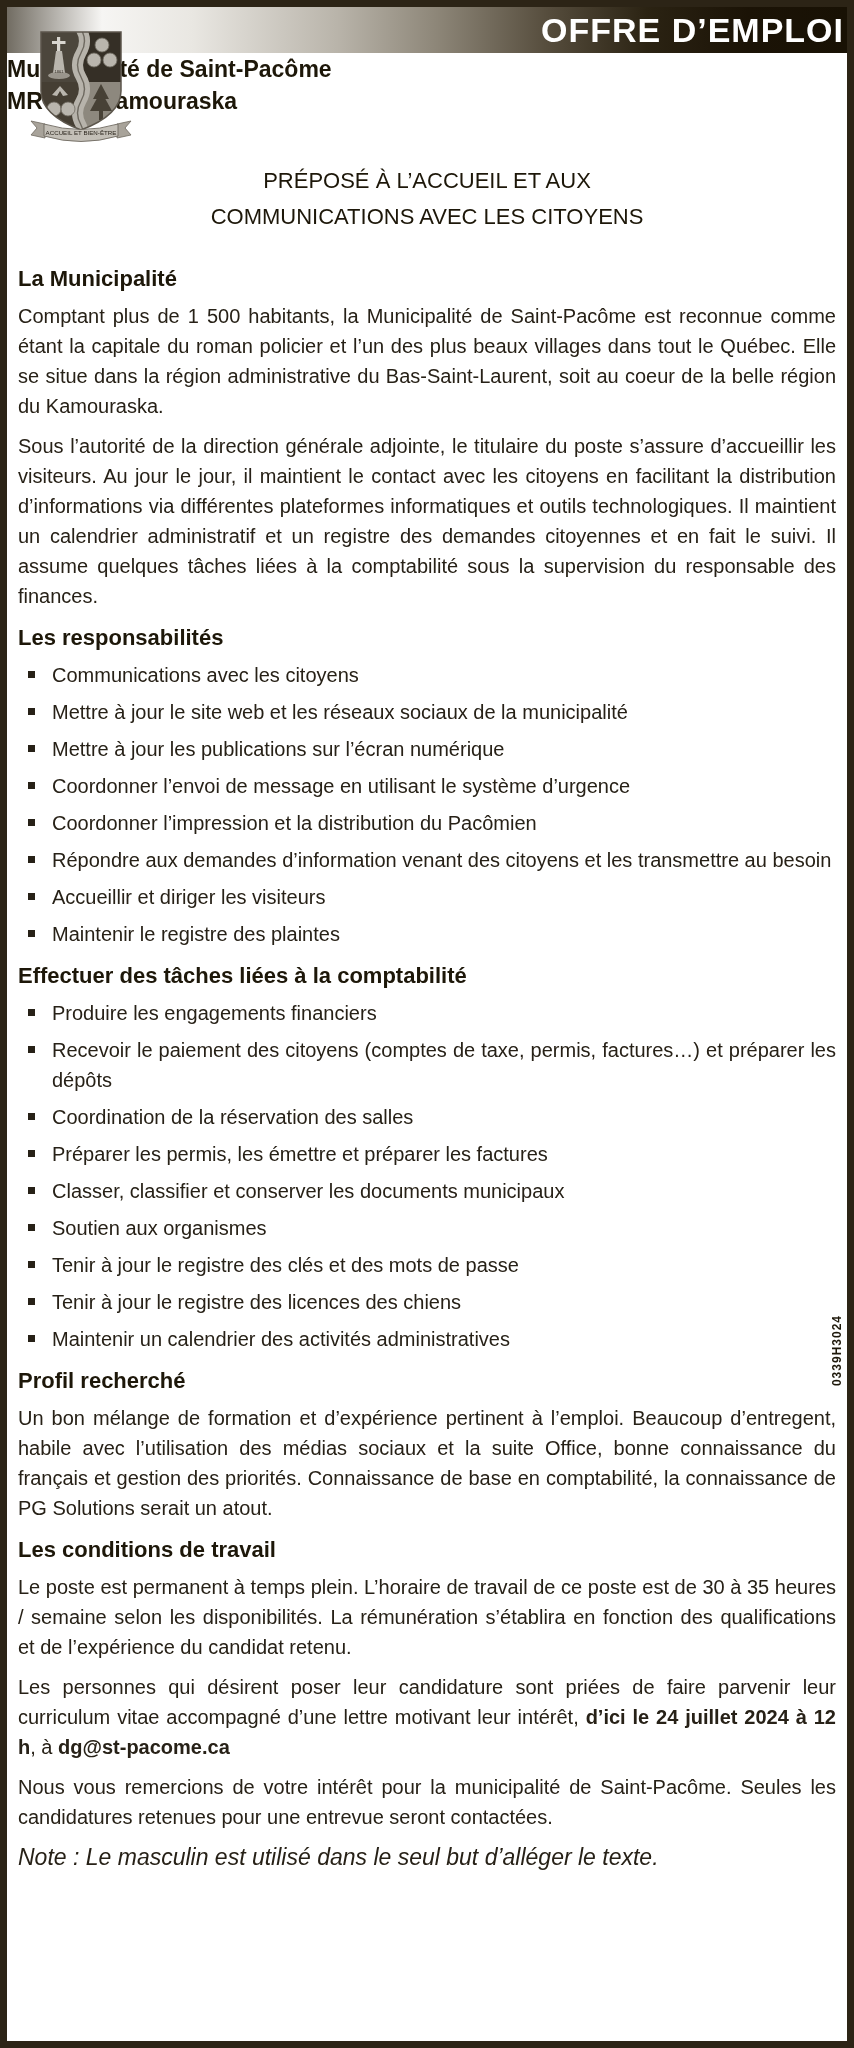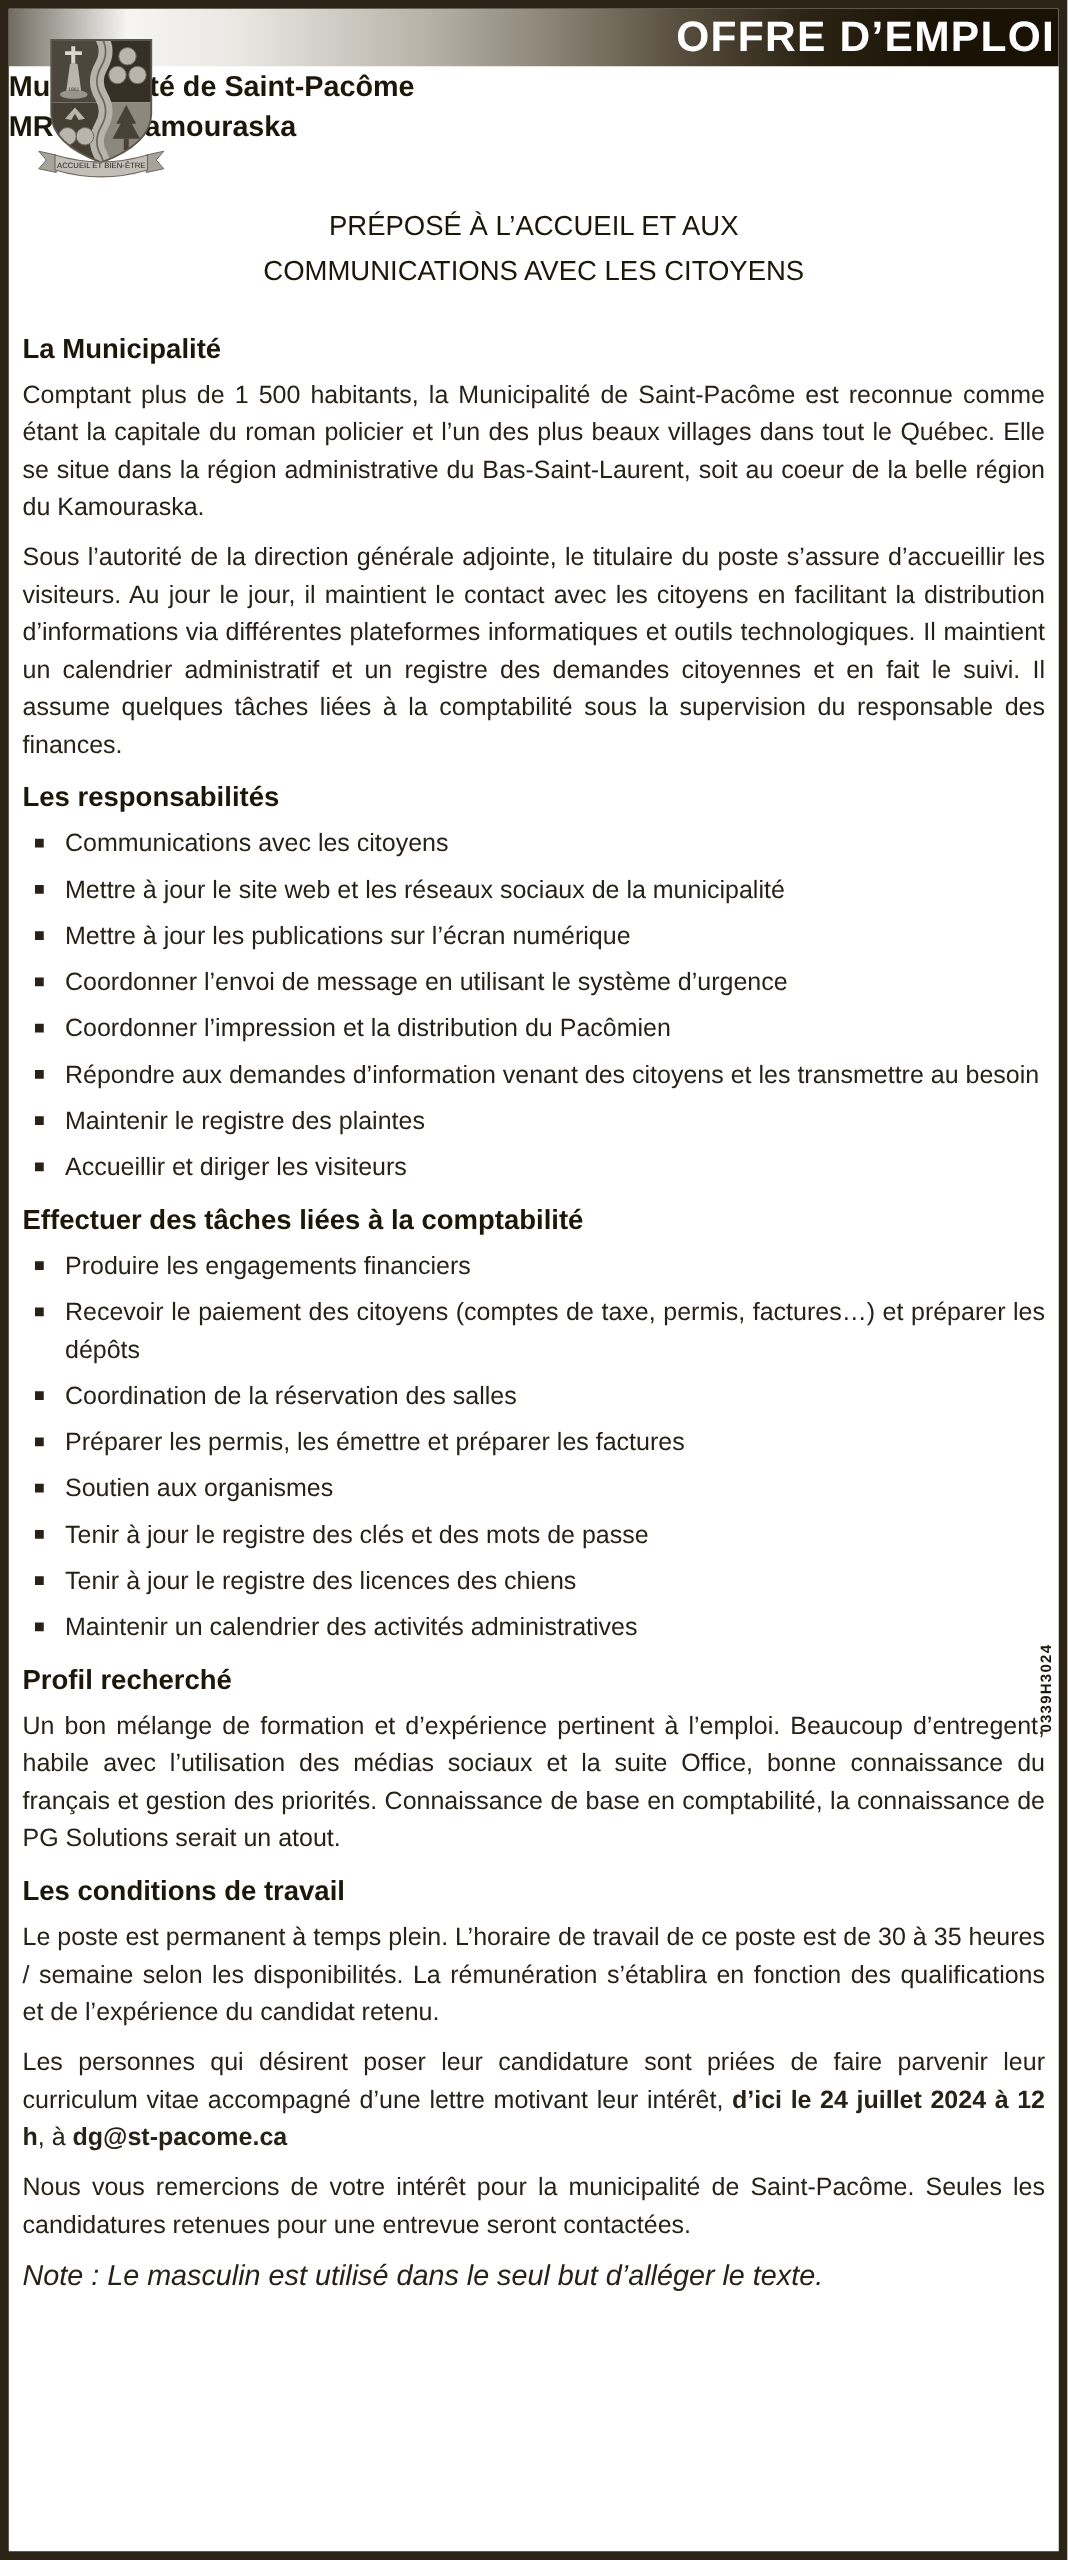--- a/index.html
+++ b/index.html
@@ -128,33 +128,34 @@
     <p class="body">Sous l’autorité de la direction générale adjointe, le titulaire du poste s’assure d’accueillir les visiteurs. Au jour le jour, il maintient le contact avec les citoyens en facilitant la distribution d’informations via différentes plateformes informatiques et outils technologiques. Il maintient un calendrier administratif et un registre des demandes citoyennes et en fait le suivi. Il assume quelques tâches liées à la comptabilité sous la supervision du responsable des finances.</p>
 
     <div class="sec-h">Les responsabilités</div>
     <ul class="blist">
       <li><span class="blt"></span><span>Communications avec les citoyens</span></li>
       <li><span class="blt"></span><span>Mettre à jour le site web et les réseaux sociaux de la municipalité</span></li>
       <li><span class="blt"></span><span>Mettre à jour les publications sur l’écran numérique</span></li>
       <li><span class="blt"></span><span>Coordonner l’envoi de message en utilisant le système d’urgence</span></li>
       <li><span class="blt"></span><span>Coordonner l’impression et la distribution du Pacômien</span></li>
       <li><span class="blt"></span><span>Répondre aux demandes d’information venant des citoyens et les transmettre au besoin</span></li>
+      <li><span class="blt"></span><span>Accueillir et diriger les visiteurs</span></li>
       <li><span class="blt"></span><span>Maintenir le registre des plaintes</span></li>
-      <li><span class="blt"></span><span>Accueillir et diriger les visiteurs</span></li>
     </ul>
 
     <div class="sec-h">Effectuer des tâches liées à la comptabilité</div>
     <ul class="blist">
       <li><span class="blt"></span><span>Produire les engagements financiers</span></li>
       <li><span class="blt"></span><span>Recevoir le paiement des citoyens (comptes de taxe, permis, factures…) et préparer les dépôts</span></li>
     </ul>
 
     <ul class="blist">
       <li><span class="blt"></span><span>Coordination de la réservation des salles</span></li>
       <li><span class="blt"></span><span>Préparer les permis, les émettre et préparer les factures</span></li>
+      <li><span class="blt"></span><span>Classer, classifier et conserver les documents municipaux</span></li>
       <li><span class="blt"></span><span>Soutien aux organismes</span></li>
       <li><span class="blt"></span><span>Tenir à jour le registre des clés et des mots de passe</span></li>
       <li><span class="blt"></span><span>Tenir à jour le registre des licences des chiens</span></li>
       <li><span class="blt"></span><span>Maintenir un calendrier des activités administratives</span></li>
     </ul>
 
     <div class="sec-h">Profil recherché</div>
     <p class="body">Un bon mélange de formation et d’expérience pertinent à l’emploi. Beaucoup d’entregent, habile avec l’utilisation des médias sociaux et la suite Office, bonne connaissance du français et gestion des priorités. Connaissance de base en comptabilité, la connaissance de PG Solutions serait un atout.</p>
 
     <div class="sec-h">Les conditions de travail</div>

